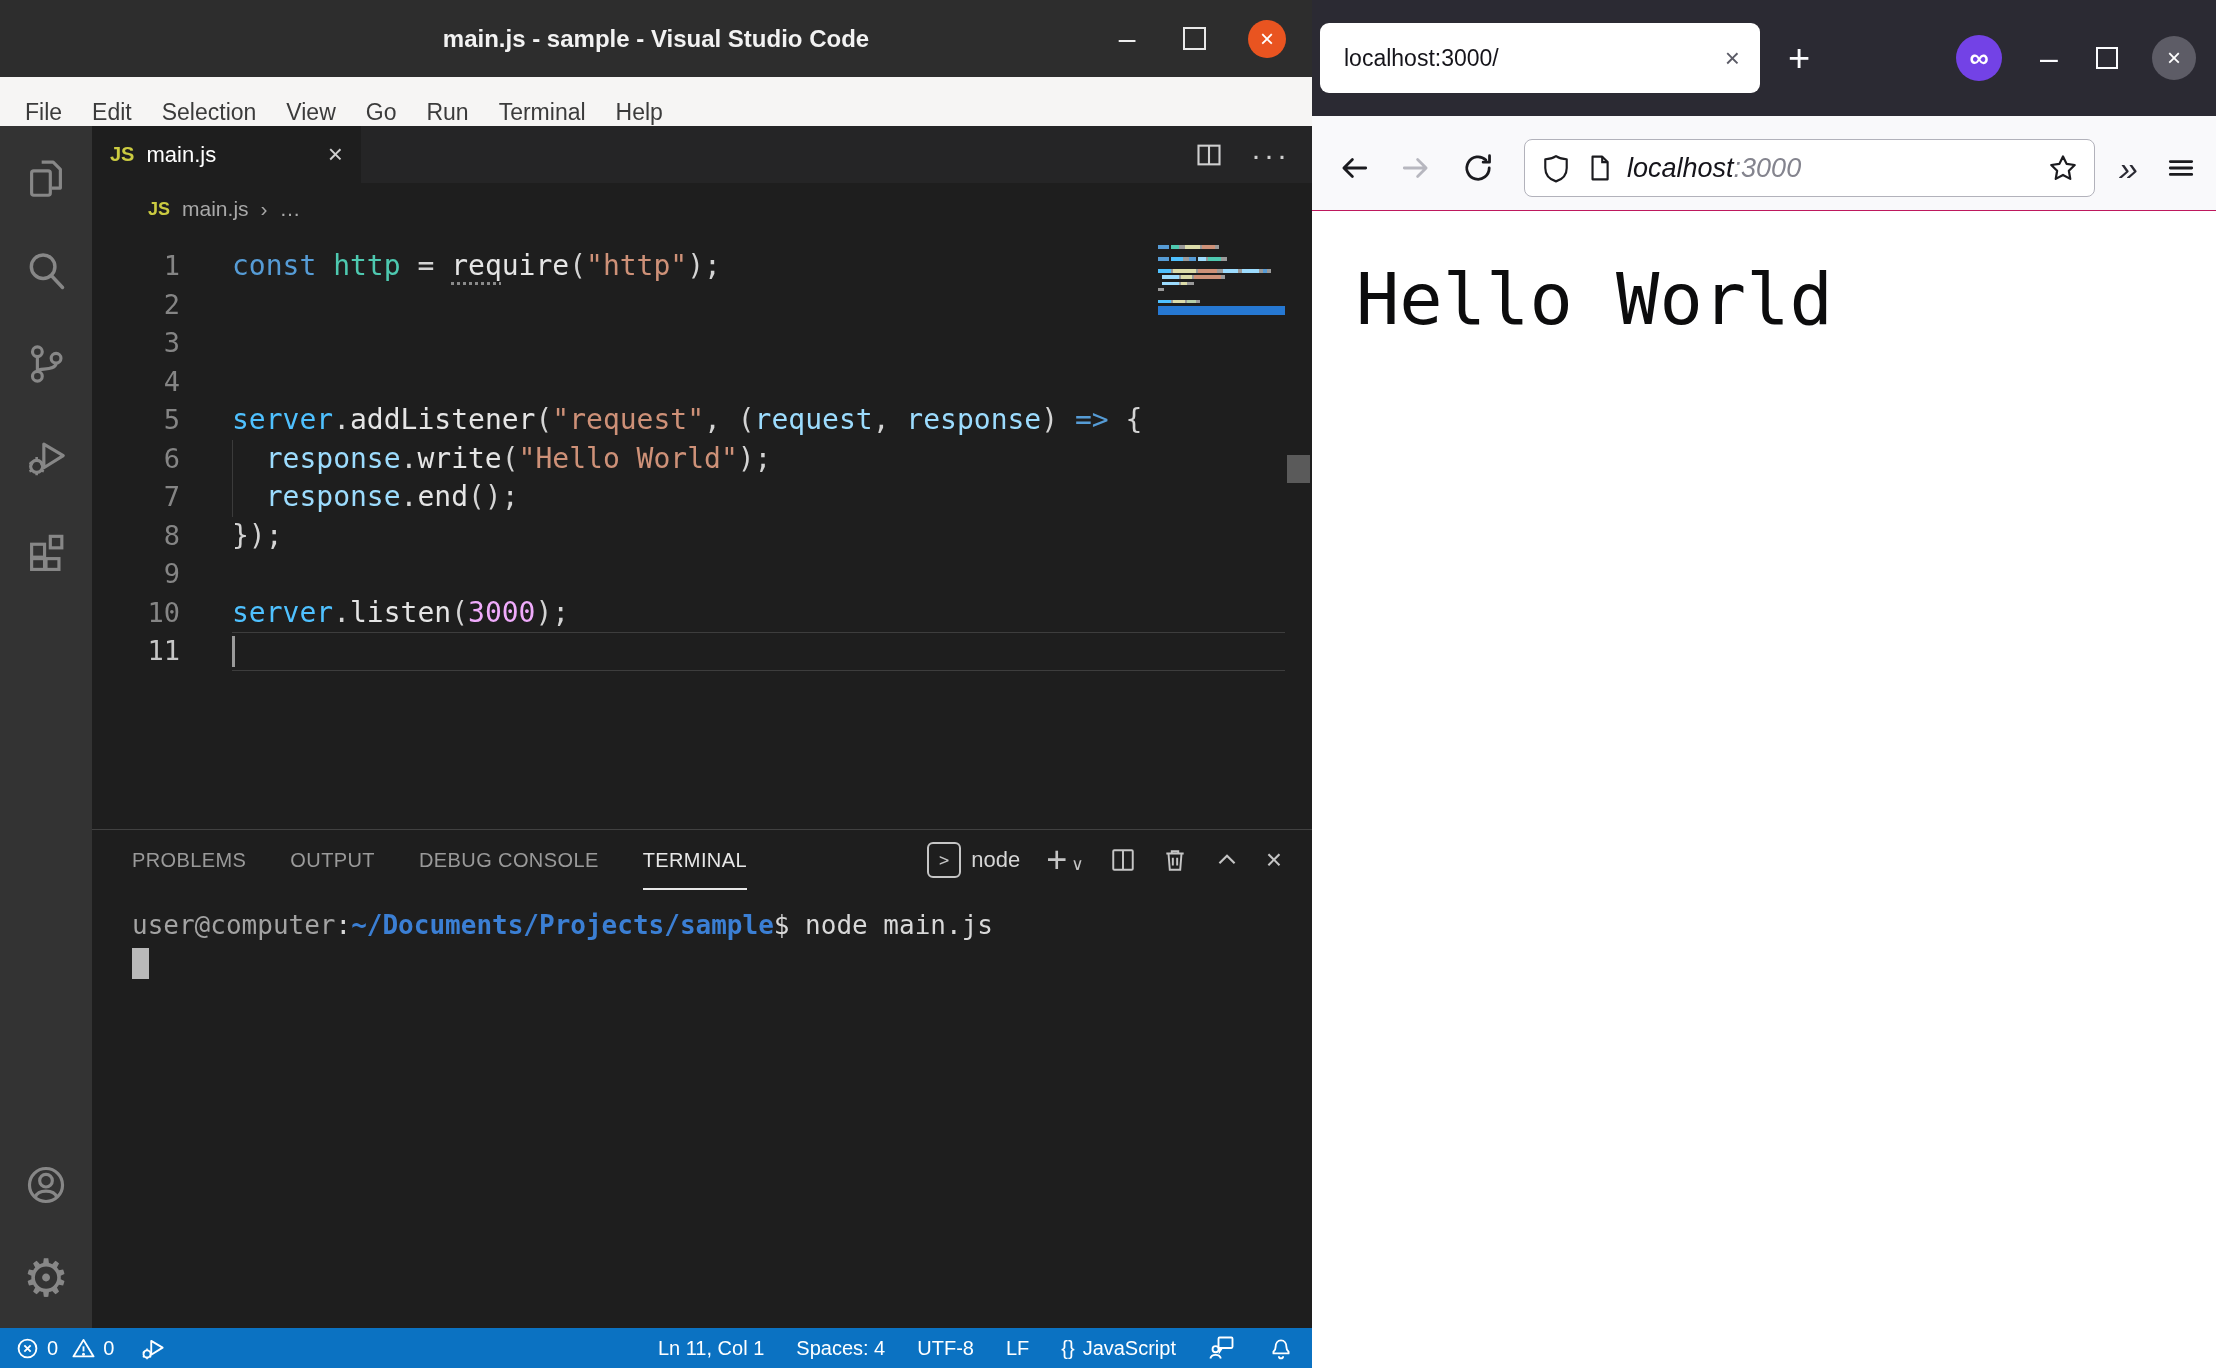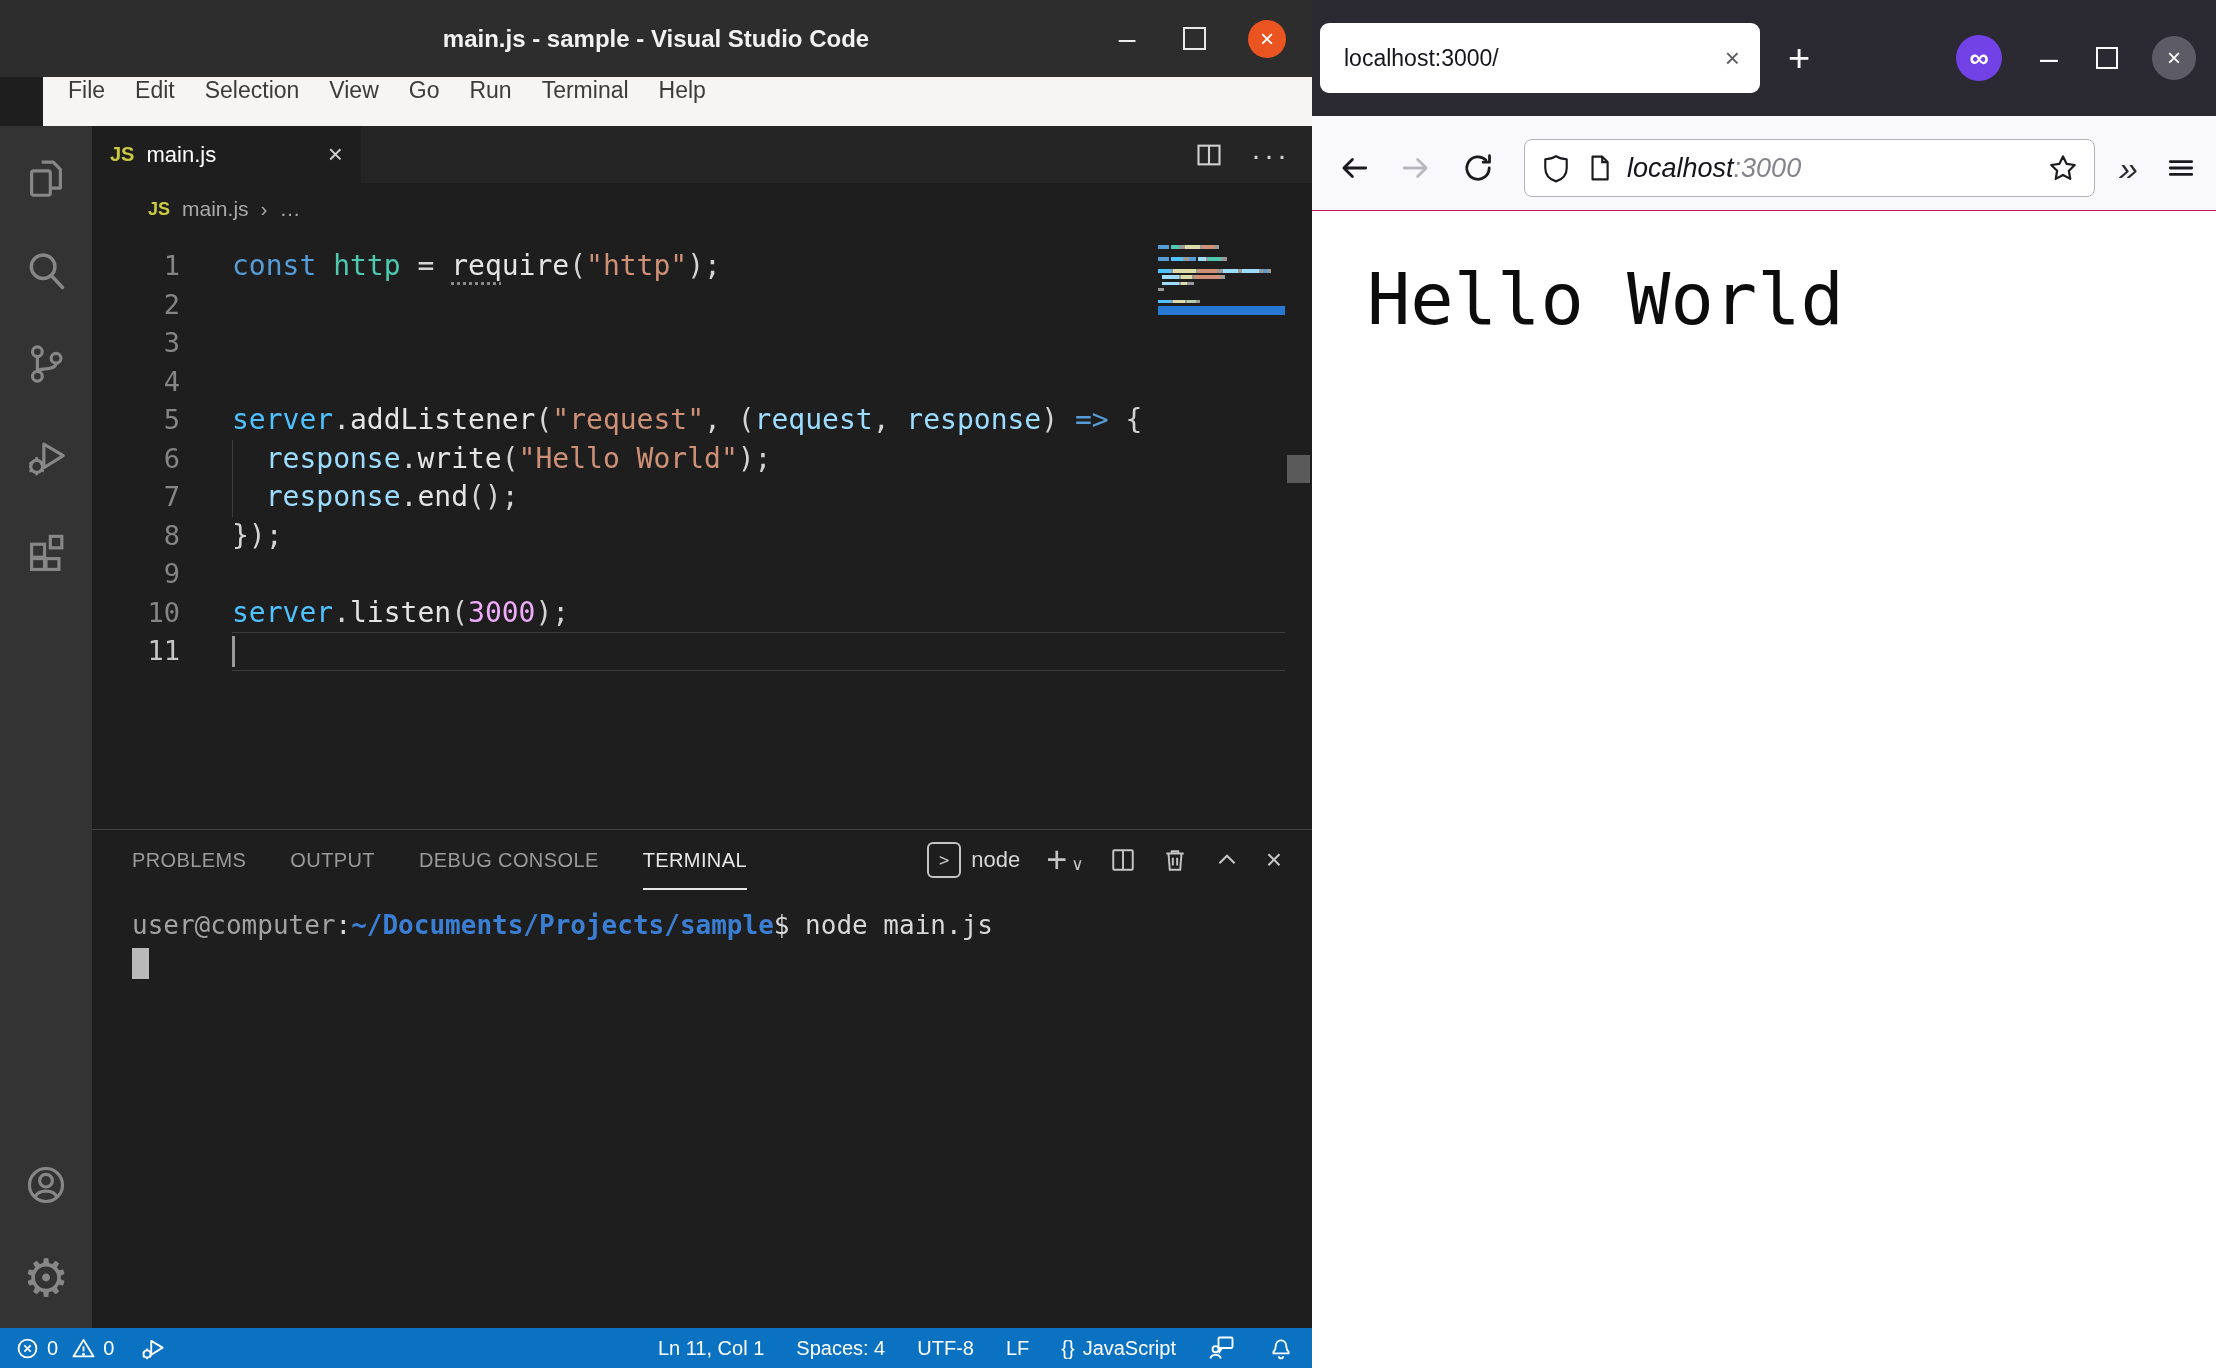--- a/index.html
+++ b/index.html
@@ -8,21 +8,21 @@
   svg{display:block;}
 
   
   .vscode{position:absolute;left:0;top:0;width:1312px;height:1368px;display:flex;flex-direction:column;background:#1e1e1e;}
   .vsc-titlebar{height:77px;background:#2d2d2d;display:flex;align-items:center;position:relative;flex:none;}
   .vsc-title{position:absolute;left:0;right:0;text-align:center;color:#f2f2f2;font-weight:bold;font-size:24px;}
   .vsc-controls{margin-left:auto;display:flex;align-items:center;gap:42px;padding-right:26px;z-index:2;}
   .ctl-min{color:#eee;font-size:30px;line-height:20px;width:28px;text-align:center;}
   .ctl-max{width:19px;height:19px;border:2.4px solid #e8e8e8;}
   .ctl-close-vsc{width:38px;height:38px;border-radius:50%;background:#e95420;color:#fff;font-size:24px;display:flex;align-items:center;justify-content:center;}
-  .vsc-menubar{height:49px;background:#f6f5f4;display:flex;align-items:flex-start;padding-left:10px;flex:none;margin-left:43px;}
+  .vsc-menubar{height:49px;background:#f6f5f4;display:flex;align-items:flex-end;padding-left:10px;flex:none;}
   .menu-item{font-size:23px;color:#3b3b3b;padding:0 15px;}
   .vsc-body{flex:1;display:flex;min-height:0;}
   .activitybar{width:92px;background:#333333;display:flex;flex-direction:column;align-items:center;padding-top:28px;flex:none;}
   .act-icon{width:48px;height:48px;margin-bottom:45px;color:#878787;display:flex;align-items:center;justify-content:center;}
   .act-bottom{margin-top:auto;}
   .gear-glyph{font-size:52px;color:#878787;line-height:48px;}
   .vsc-main{flex:1;display:flex;flex-direction:column;min-width:0;}
 
   .tabbar{height:57px;background:#252526;display:flex;align-items:stretch;flex:none;}
   .tab{width:233px;background:#1e1e1e;display:flex;align-items:center;padding:0 18px;gap:12px;}
@@ -95,21 +95,21 @@
   .ff-max{width:18px;height:18px;border:2.4px solid #fbfbfe;}
   .ff-close-circle{width:44px;height:44px;border-radius:50%;background:#5d5c66;color:#fff;font-size:24px;display:flex;align-items:center;justify-content:center;}
   .ff-toolbar{height:84px;background:#f9f9fb;border-bottom:1px solid #be185d;display:flex;align-items:center;padding:10px 20px 0 26px;flex:none;font-style:italic;}
   .nav-icon{color:#1b1b1f;margin-right:30px;}
   .nav-icon.disabled{color:#b7b7bf;}
   .urlbar{flex:1;height:58px;background:#ffffff;border:1.5px solid #b2b2bb;border-radius:8px;display:flex;align-items:center;padding:0 16px;gap:14px;margin-right:24px;box-sizing:border-box;}
   .url-text{font-size:27px;flex:1;}
   .url-host{color:#15141a;}
   .url-port{color:#84848e;}
   .overflow-glyph{font-size:34px;color:#2b2a33;margin-right:28px;}
-  .ff-content{flex:1;background:#ffffff;margin-left:11px;}
+  .ff-content{flex:1;background:#ffffff;}
   .hello{font-family:"DejaVu Sans Mono",monospace;font-size:72px;color:#0c0c0d;padding:46px 0 0 44px;}
 </style>
 </head>
 <body>
 
 <div class="stage">
 
   <div class="vscode">
 
     <div class="vsc-titlebar">

